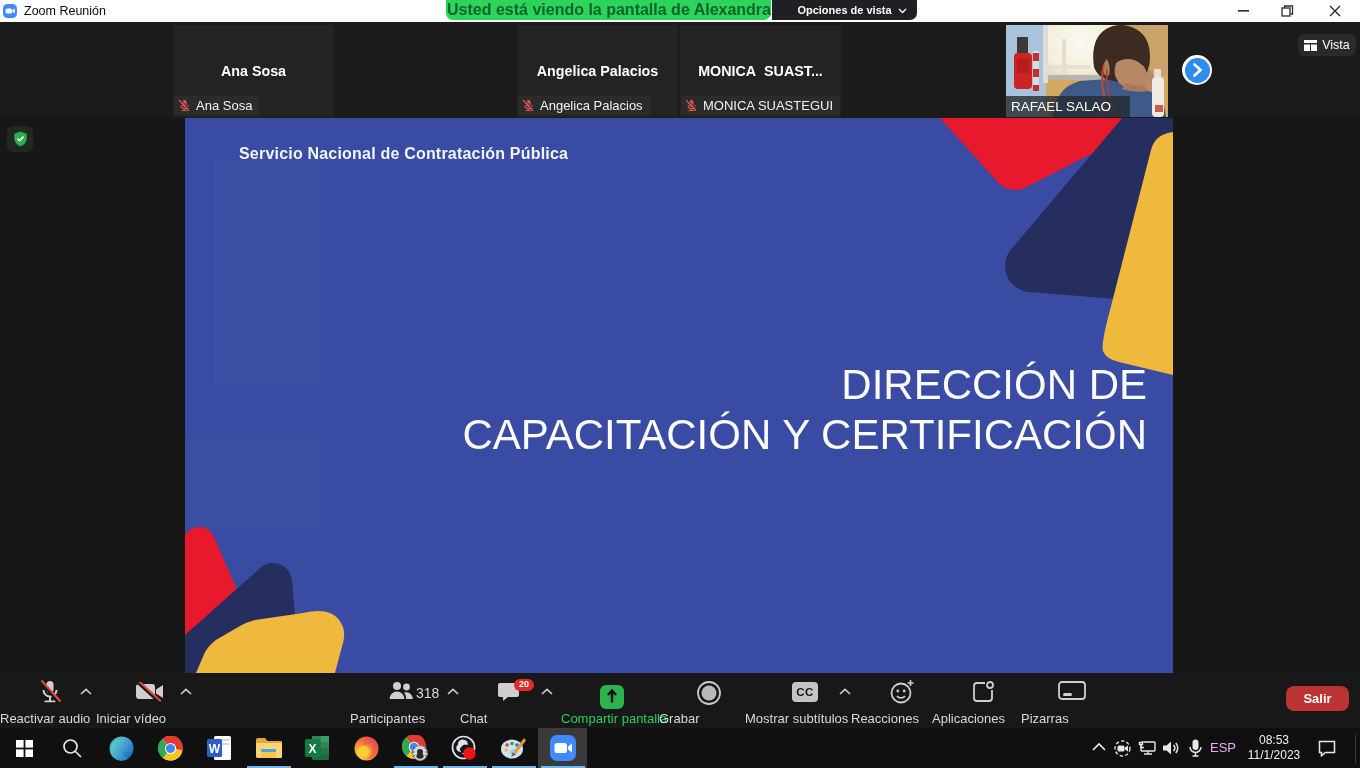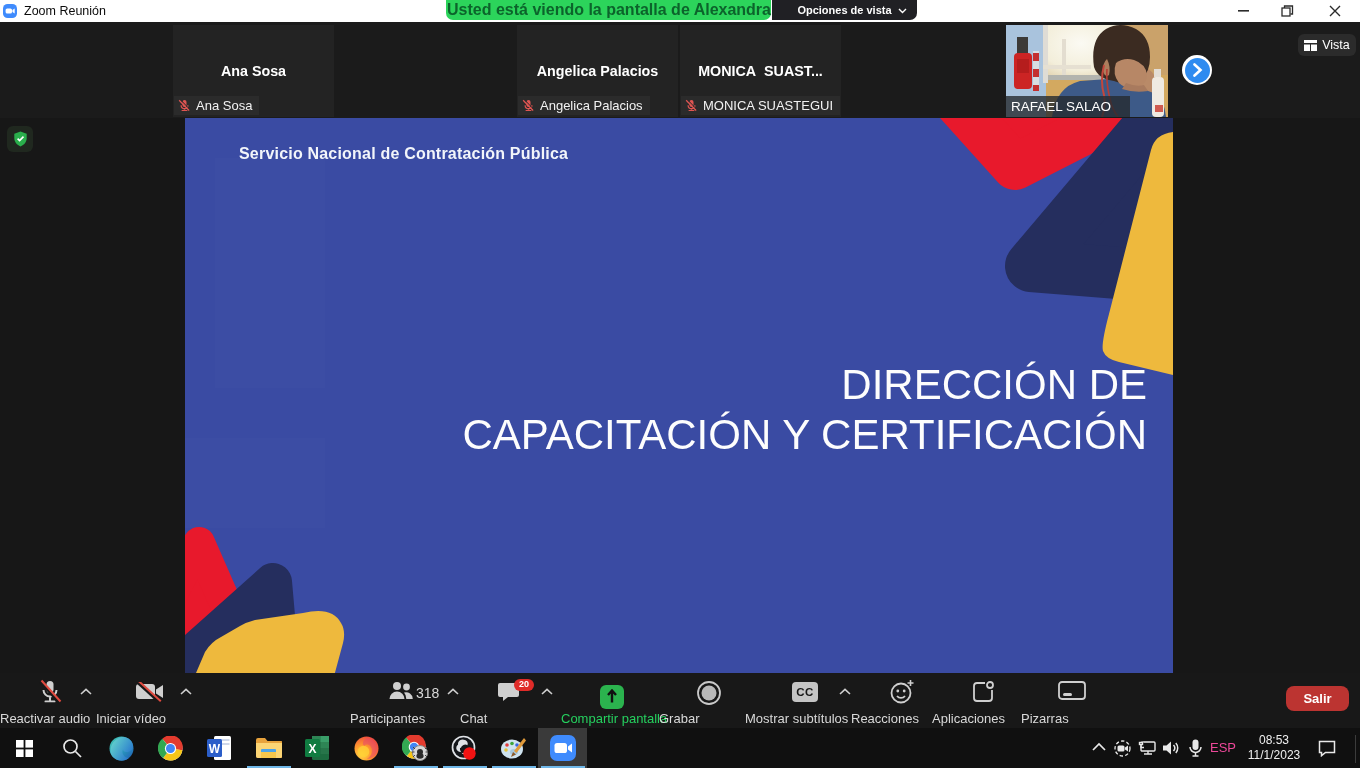--- a/index.html
+++ b/index.html
@@ -437,19 +437,19 @@
     </svg>
   <svg class="abs" style="left:1162px;top:12px" width="18" height="16" viewBox="0 0 18 16">
       <path d="M1 5.5h3.5L9 1.5v13L4.5 10.5H1z" fill="#e8e8e8"></path>
       <path d="M11.5 5a4.5 4.5 0 0 1 0 6M13.8 3a7.5 7.5 0 0 1 0 10" stroke="#e8e8e8" stroke-width="1.5" fill="none"></path>
     </svg>
   <svg class="abs" style="left:1189px;top:11px" width="13" height="18" viewBox="0 0 13 18">
       <rect x="3.5" y="0.5" width="6" height="10.5" rx="3" fill="#e8e8e8"></rect>
       <path d="M1 8a5.5 5.5 0 0 0 11 0" stroke="#e8e8e8" stroke-width="1.5" fill="none"></path>
       <path d="M6.5 13.5v3M3.5 17h6" stroke="#e8e8e8" stroke-width="1.5"></path>
     </svg>
-  <div class="abs" style="left:1210px;top:12px;font-size:13px;color:#ec4899">ESP</div>
+  <div class="abs" style="left:1210px;top:12px;font-size:13px;color:#f0abfc">ESP</div>
   <div class="abs clock" style="left:1244px;top:5px;width:60px">08:53<br>11/1/2023</div>
   <svg class="abs" style="left:1318px;top:12px" width="18" height="17" viewBox="0 0 18 17" fill="none" stroke="#e8e8e8" stroke-width="1.5">
       <path d="M1.5 1.5h15v11h-9l-4 3.2V12.5h-2z"></path>
     </svg>
   <div class="abs" style="left:1355px;top:7px;width:1px;height:28px;background:#3c3c3c"></div>
 </div>
 
 </body></html>

